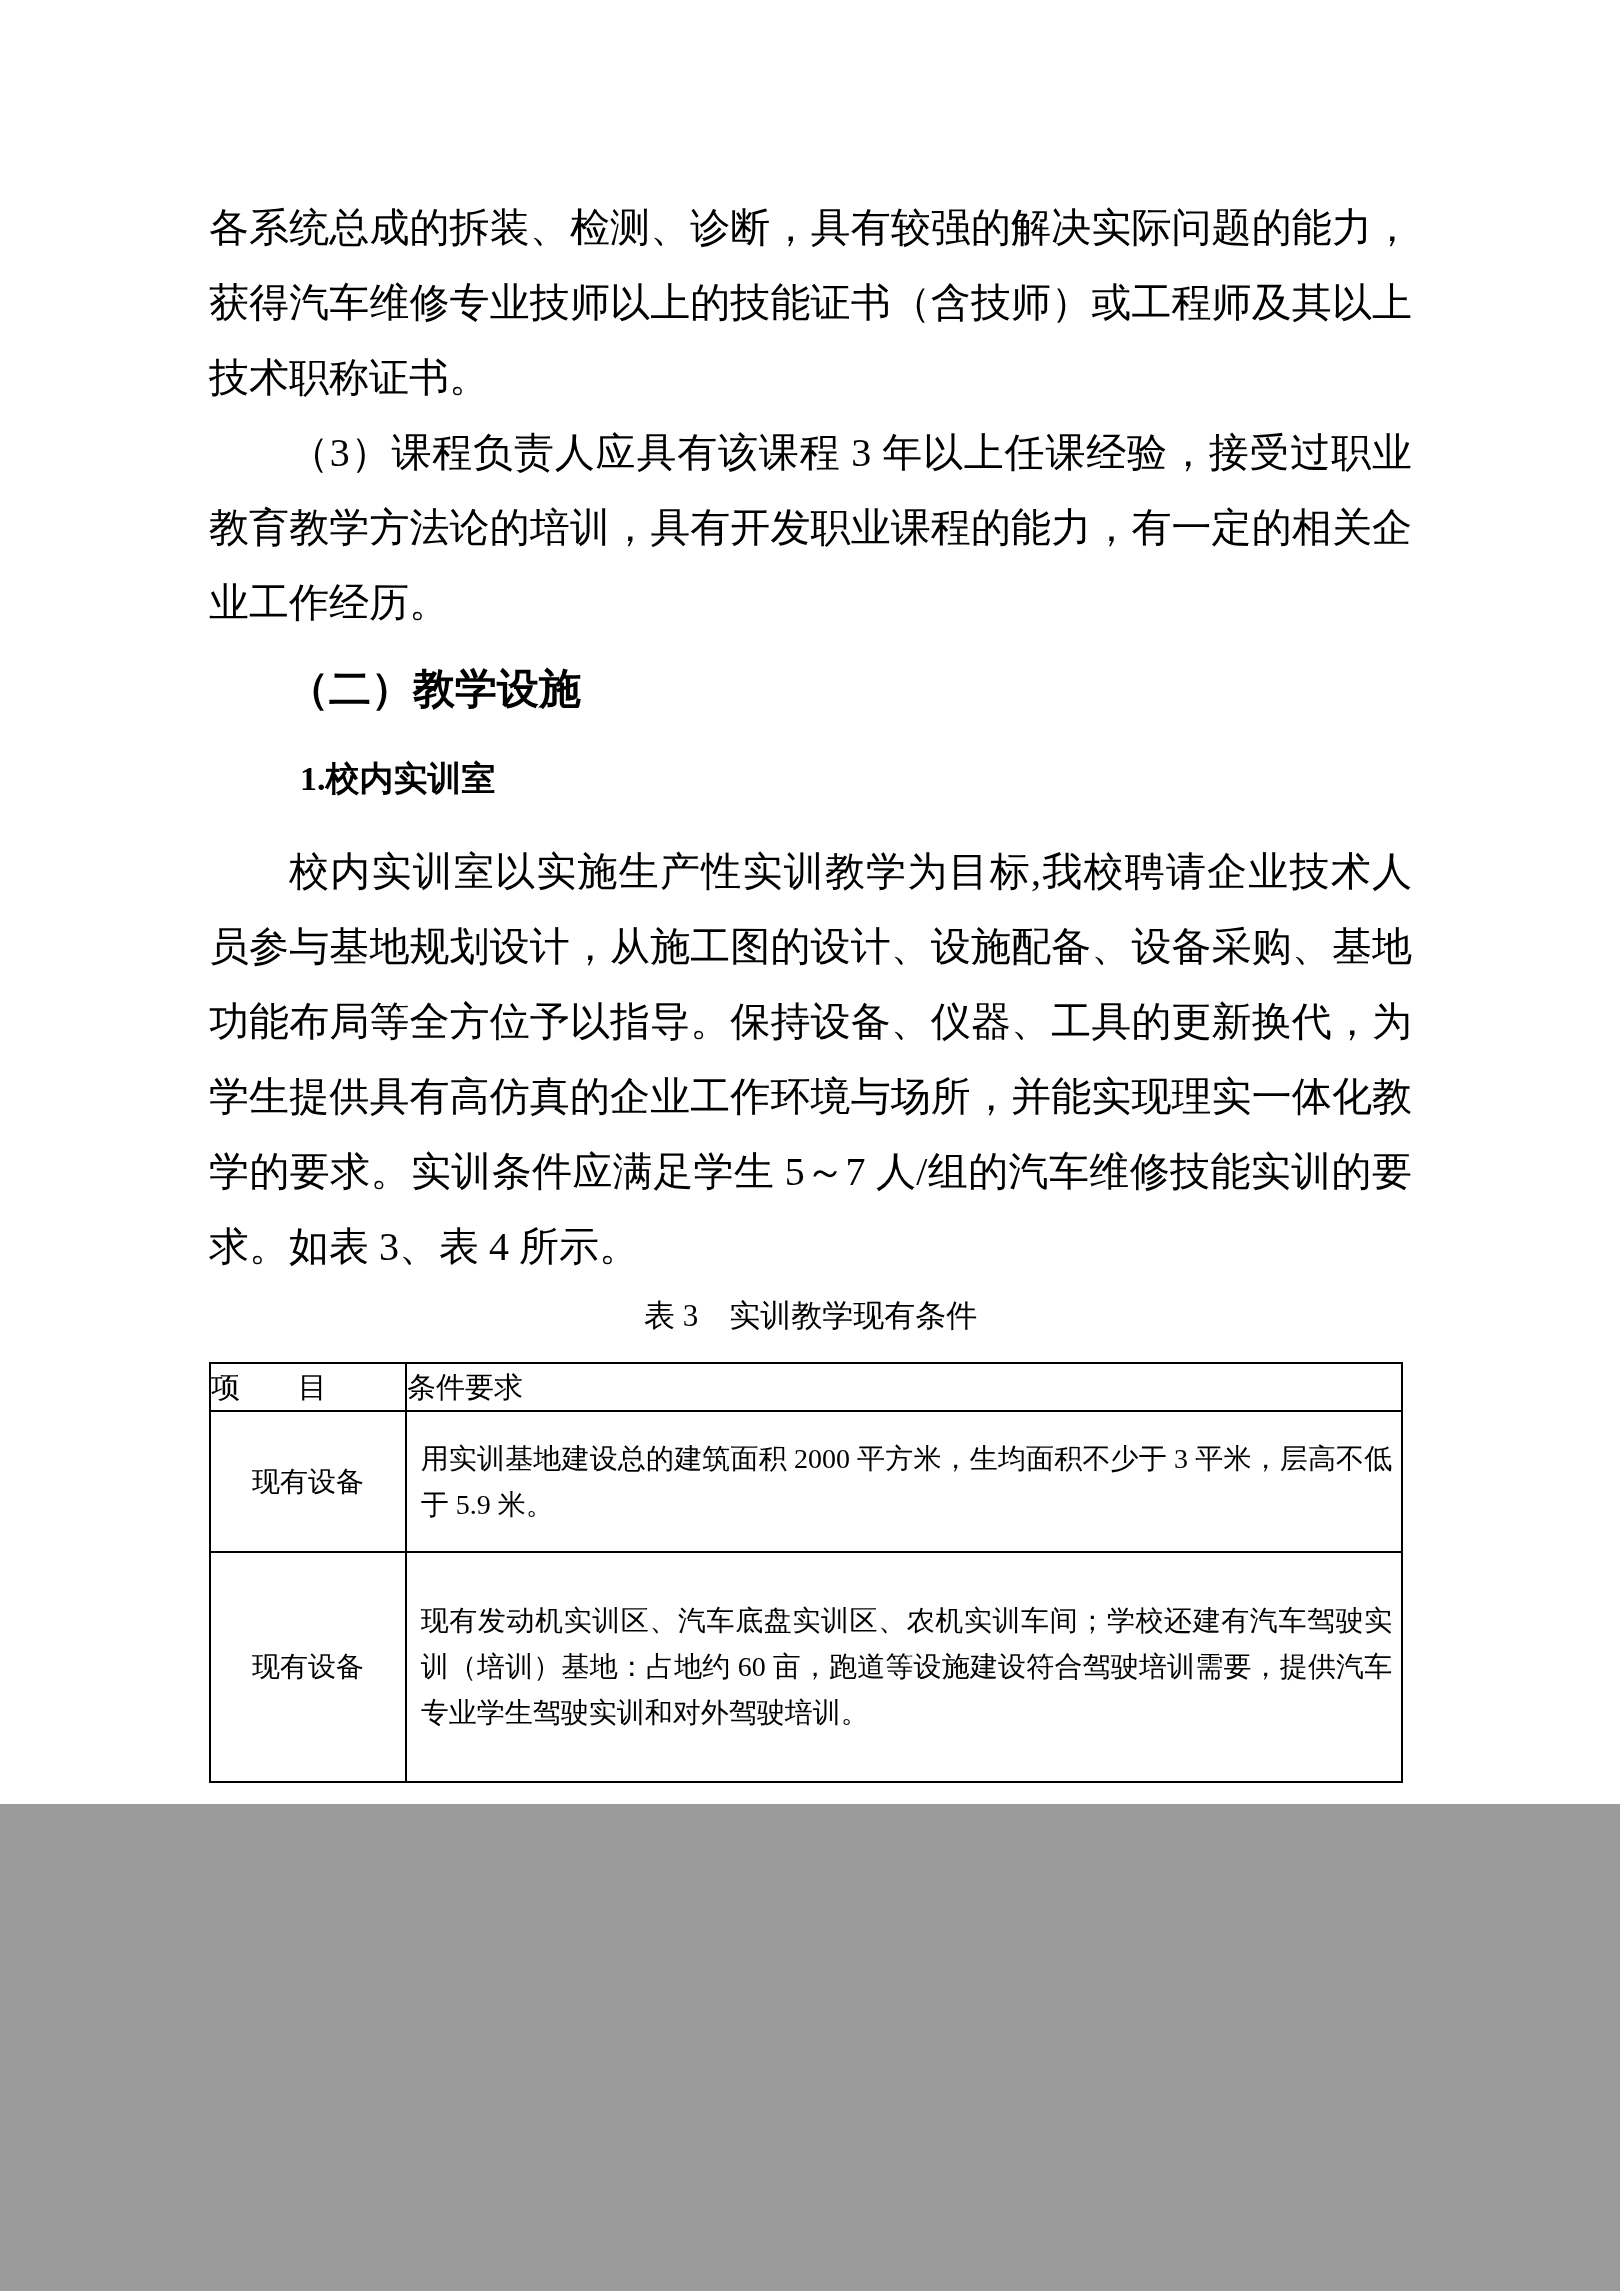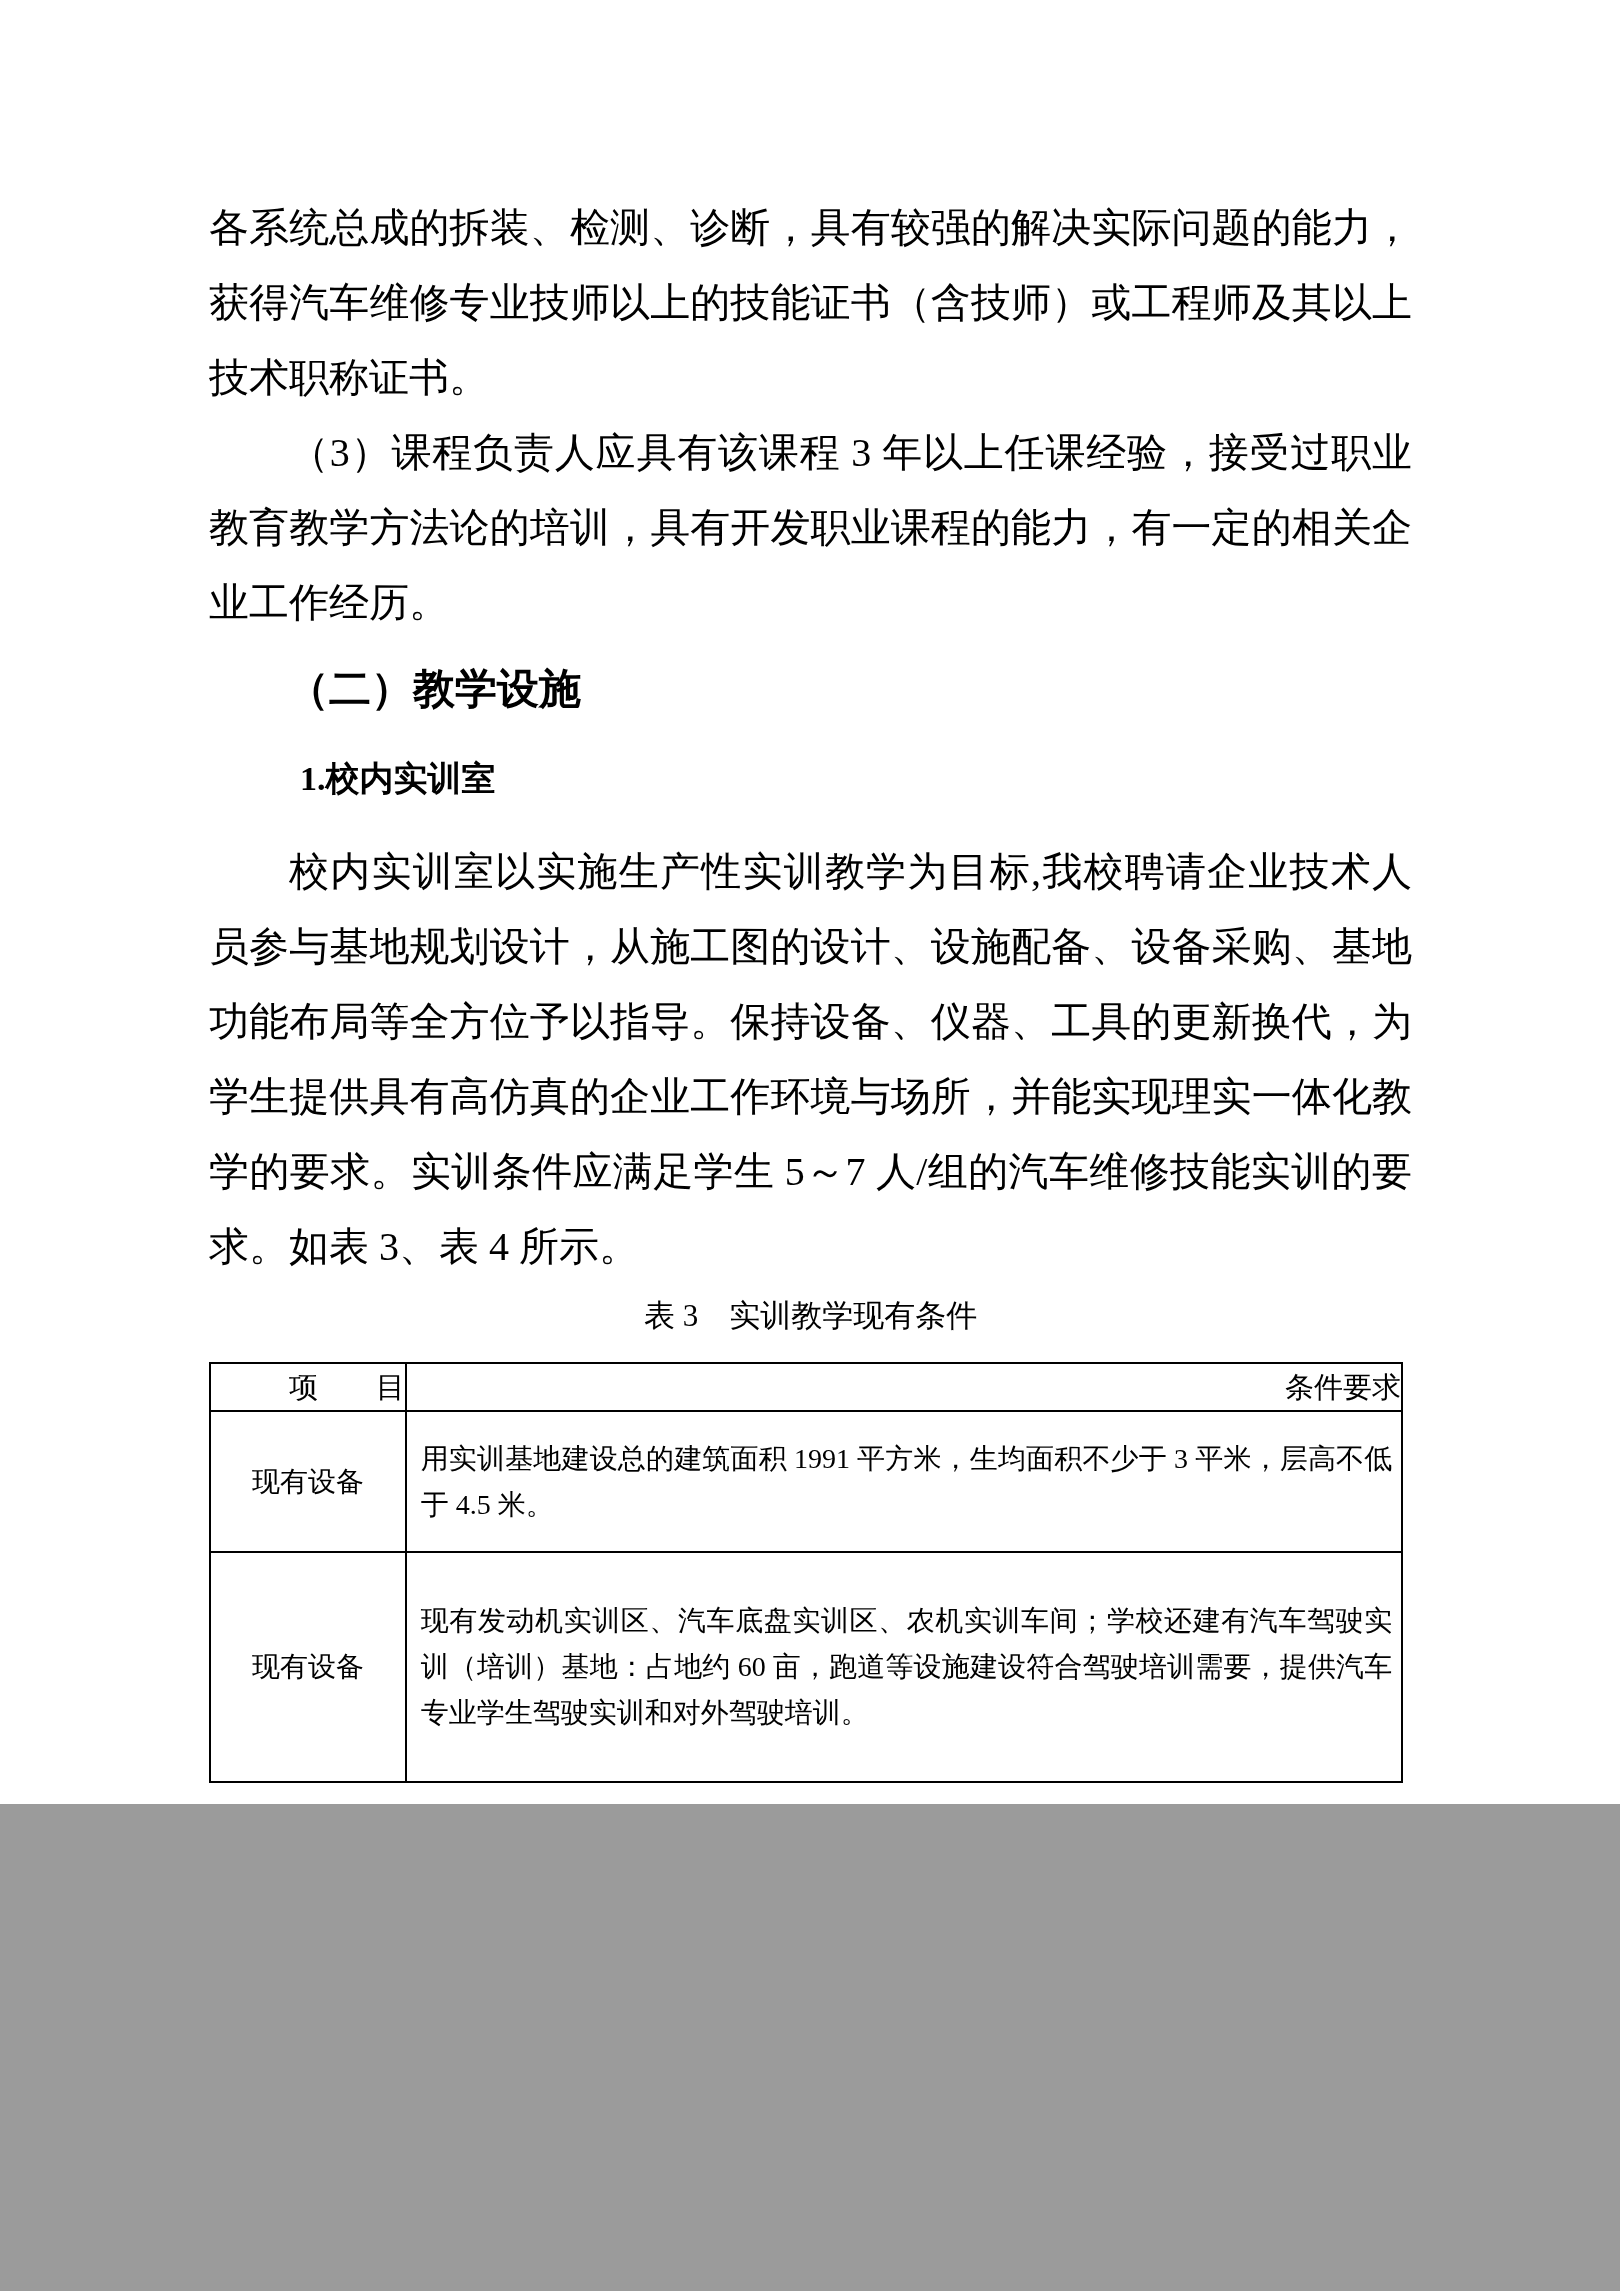--- a/index.html
+++ b/index.html
@@ -71,21 +71,21 @@
     width: 194px;
     text-align: center;
   }
   td.col-req {
     padding: 9.8px 8.8px 9.8px 13.7px;
     text-align: justify;
     word-break: break-all;
   }
   tr.head-row td {
     height: 45px;
-    text-align: right;
+    text-align: left;
     padding: 0;
     font-size: 29px;
   }
   tr.row-1 td { height: 119px; }
   tr.row-2 td { height: 209px; }
   .page-number {
     position: absolute;
     left: 0;
     right: 0;
     top: 2094px;
@@ -114,21 +114,21 @@
     <div class="table-title">表 3　实训教学现有条件</div>
 
     <table class="cond-table">
       <tbody>
         <tr class="head-row">
           <td class="col-item">项　　目</td>
           <td class="col-req">条件要求</td>
         </tr>
         <tr class="row-1">
           <td class="col-item">现有设备</td>
-          <td class="col-req">用实训基地建设总的建筑面积 1991 平方米，生均面积不少于 3 平米，层高不低于 4.5 米。</td>
+          <td class="col-req">用实训基地建设总的建筑面积 2000 平方米，生均面积不少于 3 平米，层高不低于 5.9 米。</td>
         </tr>
         <tr class="row-2">
           <td class="col-item">现有设备</td>
           <td class="col-req">现有发动机实训区、汽车底盘实训区、农机实训车间；学校还建有汽车驾驶实训（培训）基地：占地约 60 亩，跑道等设施建设符合驾驶培训需要，提供汽车专业学生驾驶实训和对外驾驶培训。</td>
         </tr>
       </tbody>
     </table>
 
   </div>
 

